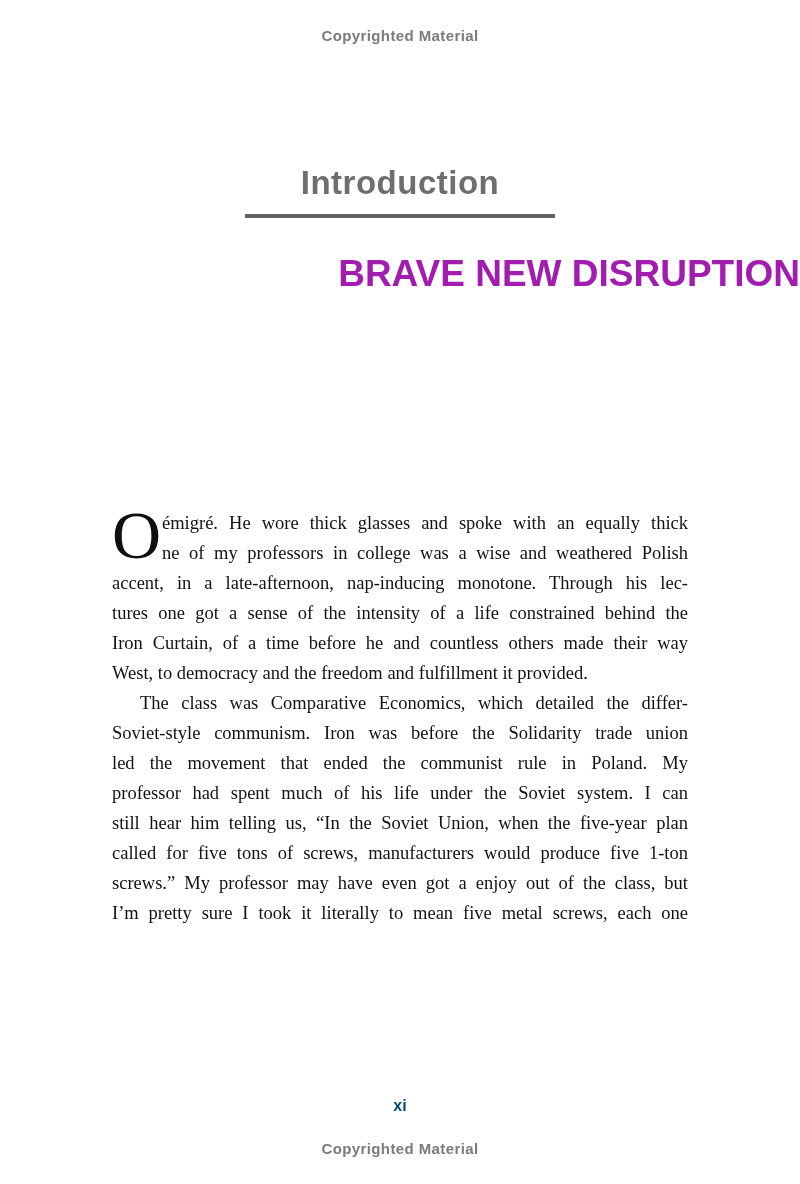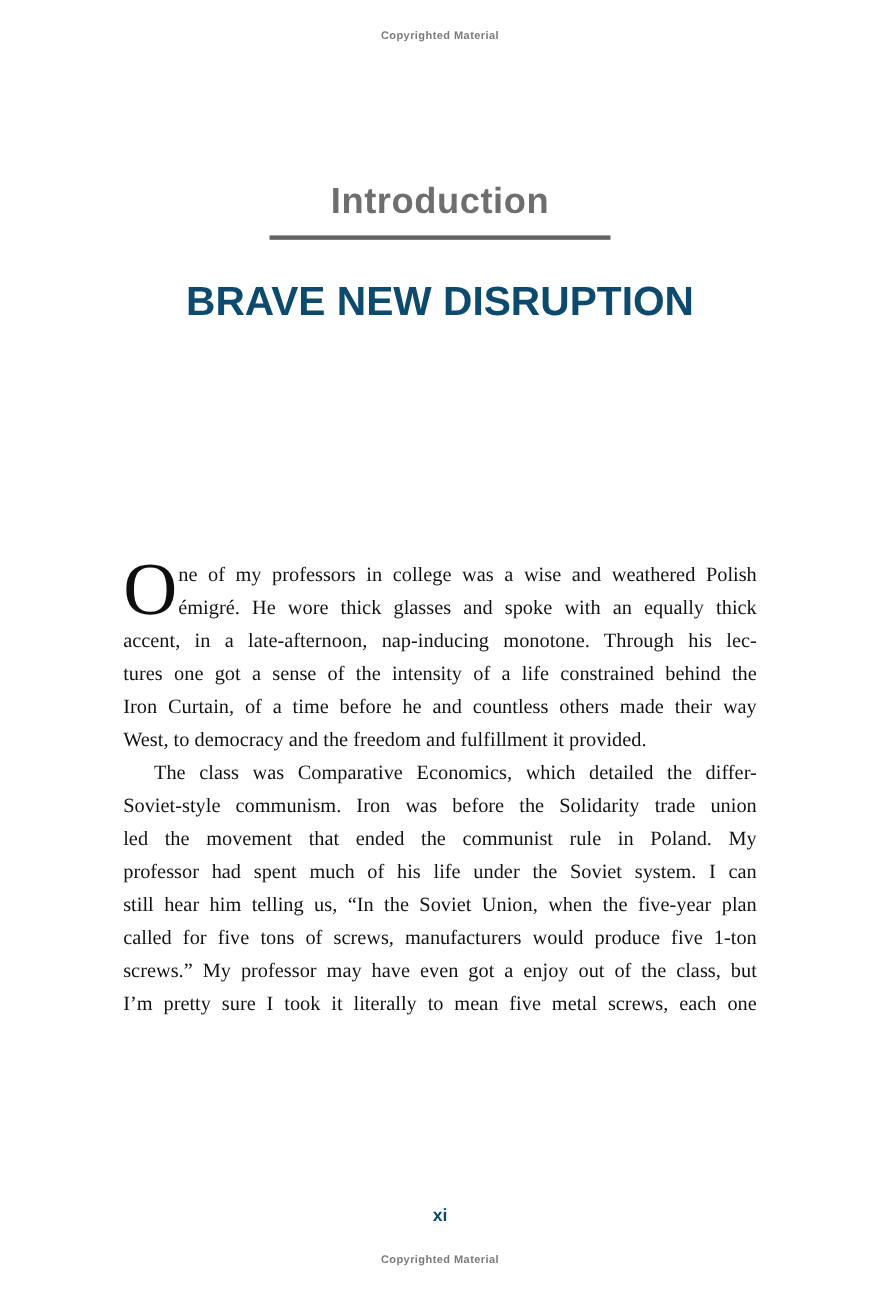--- a/index.html
+++ b/index.html
@@ -11,21 +11,21 @@
     font-family: "Liberation Serif", serif;
     overflow: hidden;
   }
   .copyright {
     position: absolute;
     left: 0;
     width: 100%;
     text-align: center;
     font-family: "Liberation Sans", sans-serif;
     font-weight: bold;
-    font-size: 10px;
+    font-size: 15px;
     letter-spacing: 0.4px;
     color: #7b7b7b;
   }
   .copyright-top { top: 27px; }
   .copyright-bottom { top: 1140px; }
   .section-heading {
     position: absolute;
     top: 164px;
     left: 0;
     width: 100%;
@@ -42,26 +42,26 @@
     left: 245px;
     width: 310px;
     height: 4px;
     background: #636363;
   }
   .chapter-title {
     position: absolute;
     top: 253px;
     left: 0;
     width: 100%;
-    text-align: center;
+    text-align: right;
     font-family: "Liberation Sans", sans-serif;
     font-weight: bold;
     font-size: 37px;
     letter-spacing: 0px;
-    color: #0c4a6e;
+    color: #a21caf;
   }
   .body-text {
     position: absolute;
     top: 508px;
     left: 112px;
     width: 576px;
     font-size: 18.5px;
     line-height: 30px;
     color: #121212;
   }
@@ -105,22 +105,22 @@
   <div class="section-heading">Introduction</div>
 
   <div class="section-divider"></div>
 
   <div class="chapter-title">BRAVE NEW DISRUPTION</div>
 
   <div class="body-text">
 
     <div class="paragraph">
       <div class="drop-cap">O</div>
+      <div class="text-line dc">émigré. He wore thick glasses and spoke with an equally thick</div>
       <div class="text-line dc">ne of my professors in college was a wise and weathered Polish</div>
-      <div class="text-line dc">émigré. He wore thick glasses and spoke with an equally thick</div>
       <div class="text-line">accent, in a late-afternoon, nap-inducing monotone. Through his lec-</div>
       <div class="text-line">tures one got a sense of the intensity of a life constrained behind the</div>
       <div class="text-line">Iron Curtain, of a time before he and countless others made their way</div>
       <div class="text-line para-end">West, to democracy and the freedom and fulfillment it provided.</div>
     </div>
 
     <div class="paragraph">
       <div class="text-line indent">The class was Comparative Economics, which detailed the differ-</div>
       <div class="text-line">Soviet-style communism. Iron was before the Solidarity trade union</div>
       <div class="text-line">led the movement that ended the communist rule in Poland. My</div>

